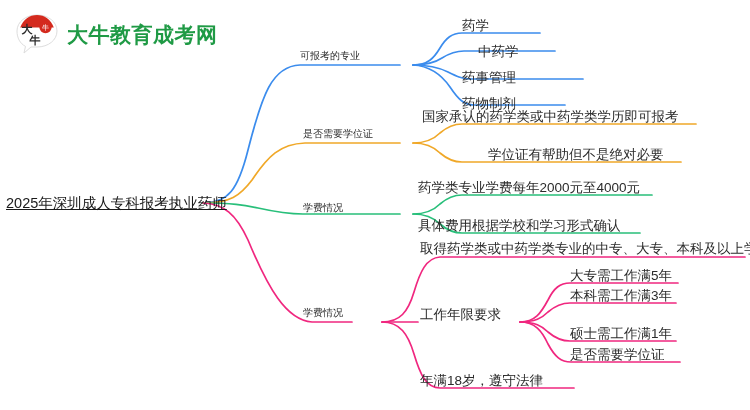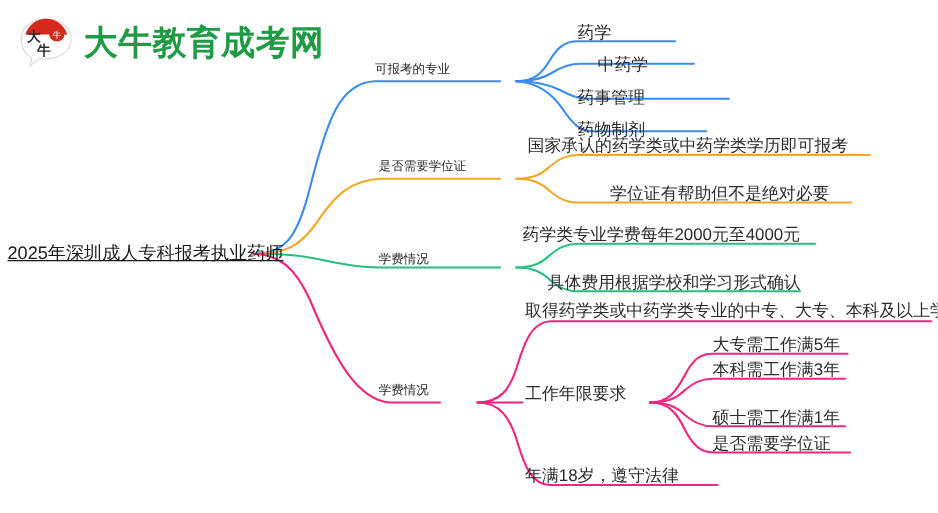--- a/index.html
+++ b/index.html
@@ -41,21 +41,21 @@
     flex: none;
   }
   .logo-mark svg { display: block; }
   .logo-text {
     display: flex;
     flex-direction: column;
     justify-content: center;
     line-height: 1;
   }
   .logo-cn {
-    font-size: 27px;
+    font-size: 21px;
     font-weight: bold;
     color: #1f9a45;
     letter-spacing: 0.5px;
     white-space: nowrap;
   }
   .logo-en {
     margin-top: 4px;
     font-size: 12.5px;
     font-weight: bold;
     color: #d42a1e;
@@ -146,21 +146,21 @@
 <div class="node lvl2" style="left:478px; top:45px;font-family:Liberation Serif, serif;">中药学</div>
 <div class="node lvl2" style="left:462px; top:71px;">药事管理</div>
 <div class="node lvl2" style="left:462px; top:97px;">药物制剂</div>
 
 <div class="node lvl1" style="left:303px; top:129px;">是否需要学位证</div>
 <div class="node lvl2" style="left:422px; top:110px;">国家承认的药学类或中药学类学历即可报考</div>
 <div class="node lvl2" style="left:488px; top:148px;">学位证有帮助但不是绝对必要</div>
 
 <div class="node lvl1" style="left:303px; top:203px;">学费情况</div>
 <div class="node lvl2" style="left:418px; top:181px;">药学类专业学费每年2000元至4000元</div>
-<div class="node lvl2" style="left:418px; top:219px;margin-left:20px;">具体费用根据学校和学习形式确认</div>
+<div class="node lvl2" style="left:418px; top:219px;">具体费用根据学校和学习形式确认</div>
 
 <div class="node lvl1" style="left:303px; top:308px;">学费情况</div>
 <div class="node lvl2" style="left:420px; top:242px;">取得药学类或中药学类专业的中专、大专、本科及以上学历</div>
 <div class="node lvl2" style="left:420px; top:308px;">工作年限要求</div>
 <div class="node lvl2" style="left:420px; top:374px;">年满18岁，遵守法律</div>
 
 <div class="node lvl3" style="left:570px; top:269px;">大专需工作满5年</div>
 <div class="node lvl3" style="left:570px; top:289px;">本科需工作满3年</div>
 <div class="node lvl3" style="left:570px; top:327px;">硕士需工作满1年</div>
 <div class="node lvl3" style="left:570px; top:348px;">是否需要学位证</div>

